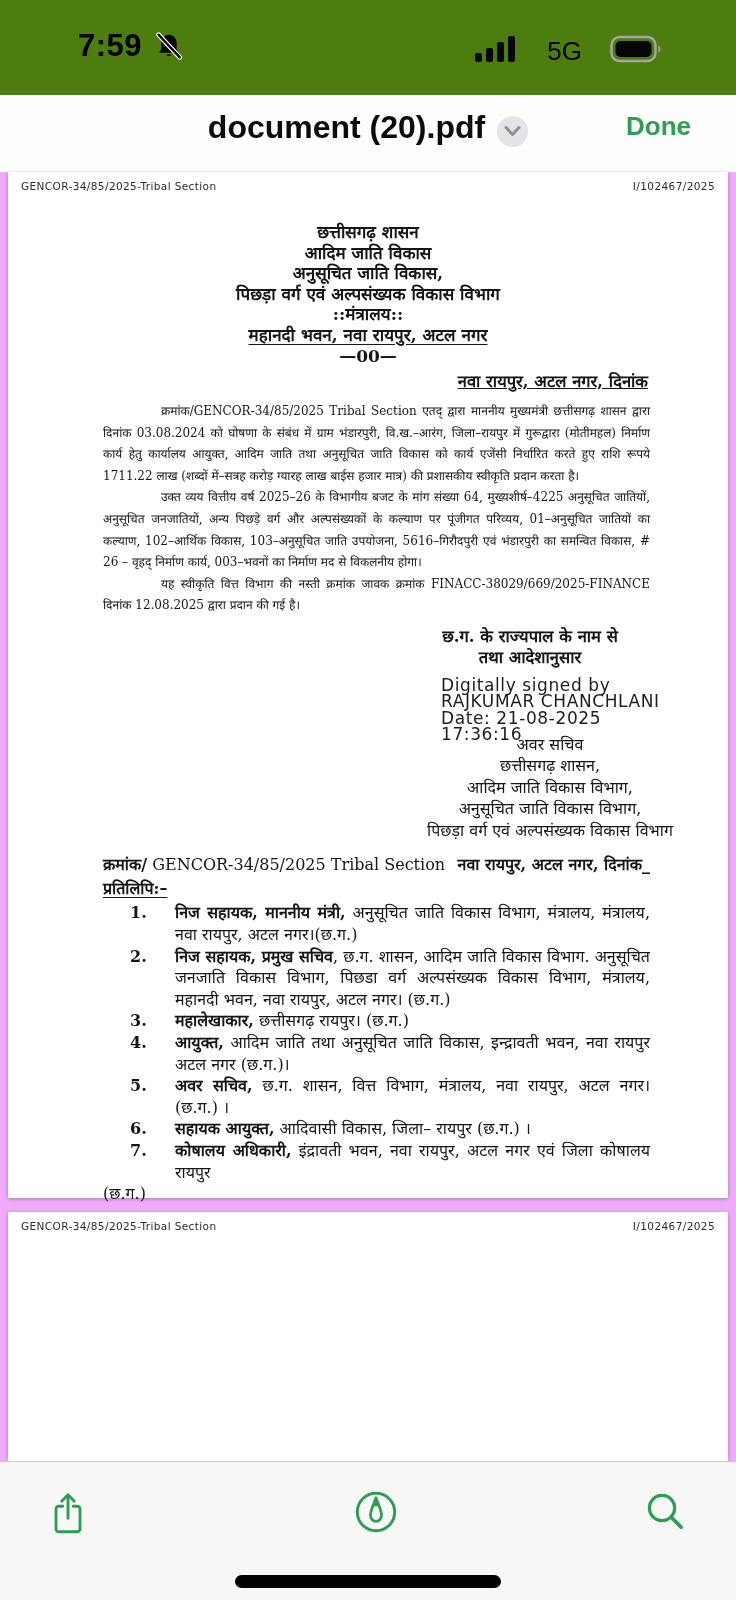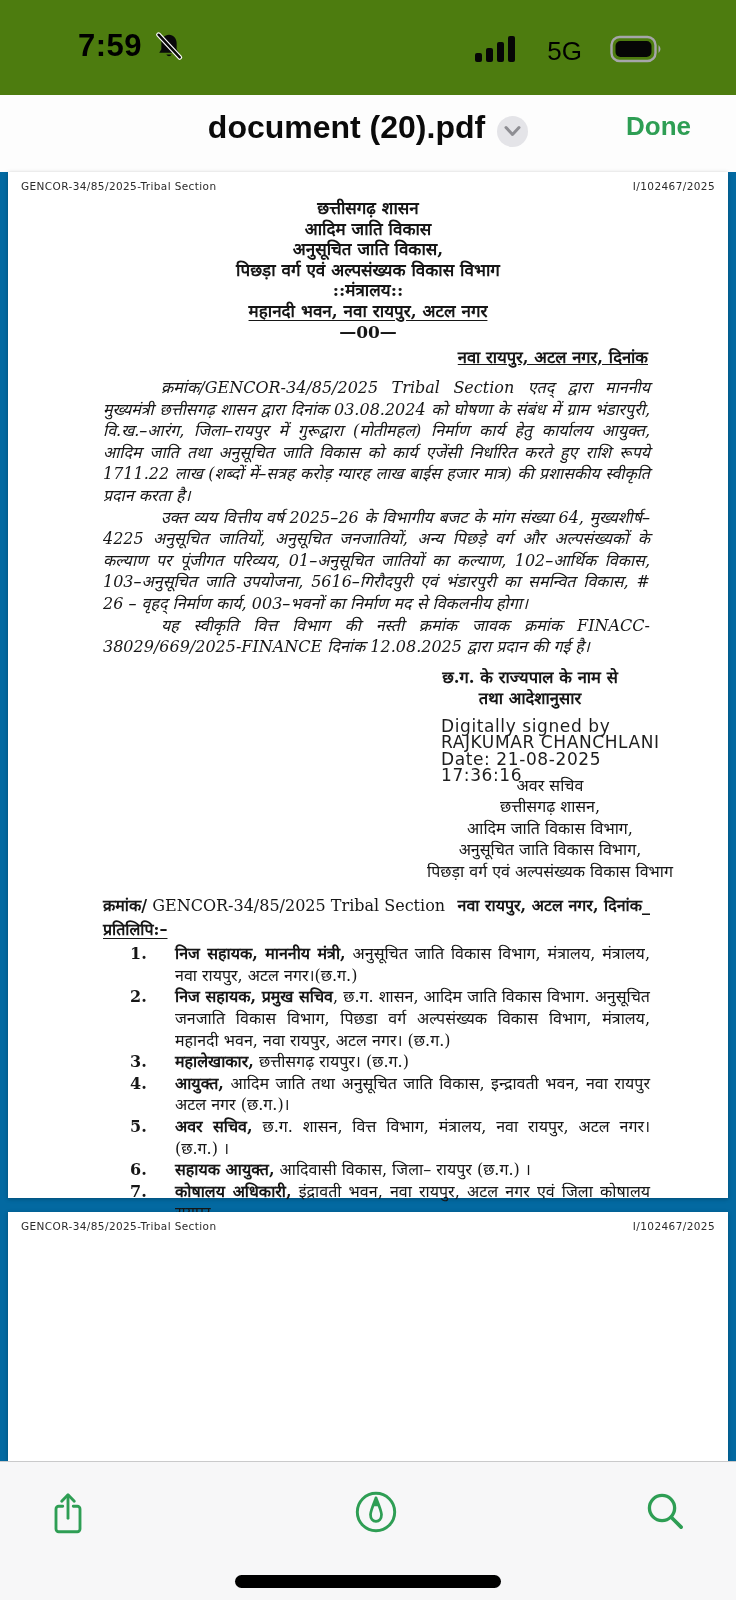--- a/index.html
+++ b/index.html
@@ -17,33 +17,33 @@
   .net-label{font-size:26px;color:#000;font-weight:500;}
   
   .nav-bar{position:absolute;top:95px;left:0;width:736px;height:77px;background:#fdfdfd;
     border-bottom:1px solid rgba(0,0,0,.13);box-shadow:0 1px 2px rgba(0,0,0,.05);}
   .nav-title-wrap{position:absolute;left:0;right:0;top:14px;text-align:center;}
   .nav-title{font-size:32px;font-weight:700;color:#0b0b0b;}
   .chev-btn{display:inline-block;vertical-align:middle;margin-left:12px;width:31px;height:31px;border-radius:50%;background:#e4e4e8;position:relative;top:-2px;}
   .chev-btn svg{position:absolute;left:7px;top:9px;}
   .done-btn{position:absolute;right:45px;top:16px;font-size:26px;font-weight:600;color:#2e9e54;background:none;border:none;padding:0;font-family:inherit;}
   
-  .viewer{position:absolute;top:172px;left:0;width:736px;height:1289px;background:#0369a1;}
+  .viewer{position:absolute;top:172px;left:0;width:736px;height:1289px;background:#f0abfc;}
   .pdf-page{position:absolute;left:8px;width:720px;background:#fff;box-shadow:0 1px 4px rgba(0,0,0,.28);}
   .page-1{top:0;height:1026px;}
   .page-2{top:1040px;height:249px;}
   .doc-header{display:flex;justify-content:space-between;padding:8px 13px 0 13px;
     font-family:"DejaVu Sans",sans-serif;font-size:10.5px;color:#2b2b2b;letter-spacing:.4px;font-weight:500;}
   
   .doc{font-family:"DejaVu Serif","Liberation Serif",serif;color:#161616;}
-  .letterhead{margin-top:6px;text-align:center;font-weight:700;font-size:17px;line-height:20.5px;}
+  .letterhead{margin-top:30px;text-align:center;font-weight:700;font-size:17px;line-height:20.5px;}
   .letterhead .u{text-decoration:underline;text-underline-offset:3px;}
   .divider{text-align:center;font-weight:700;font-size:17px;line-height:22px;}
   .dateline{text-align:right;padding-right:80px;font-weight:700;font-size:16.5px;margin-top:2px;text-decoration:underline;}
-  .body-text{margin:9px 78px 0 95px;font-size:16px;line-height:21.6px;text-align:justify;font-style:italic;}
+  .body-text{margin:9px 78px 0 95px;font-size:12px;line-height:21.6px;text-align:justify;}
   .body-text p{margin:0;text-indent:58px;}
   .authority{margin:9px 0 12px 354px;width:336px;text-align:center;font-weight:700;font-size:16.5px;line-height:21px;}
   .sig-block{position:relative;margin:2px 0 0 377px;width:330px;text-align:center;
     font-size:16px;line-height:21.5px;padding-top:54px;}
   .stamp{position:absolute;left:56px;top:-3px;width:300px;text-align:left;
     font-family:"DejaVu Sans",sans-serif;font-size:17px;line-height:16.5px;
     letter-spacing:.6px;color:#1d1d1d;white-space:nowrap;}
   .ref-line{display:flex;justify-content:space-between;margin:12px 78px 0 95px;font-size:16px;}
   .ref-line .b{font-weight:700;}
   .copy-heading{margin:2px 0 0 95px;font-weight:700;font-size:16px;text-decoration:underline;text-underline-offset:3px;}

